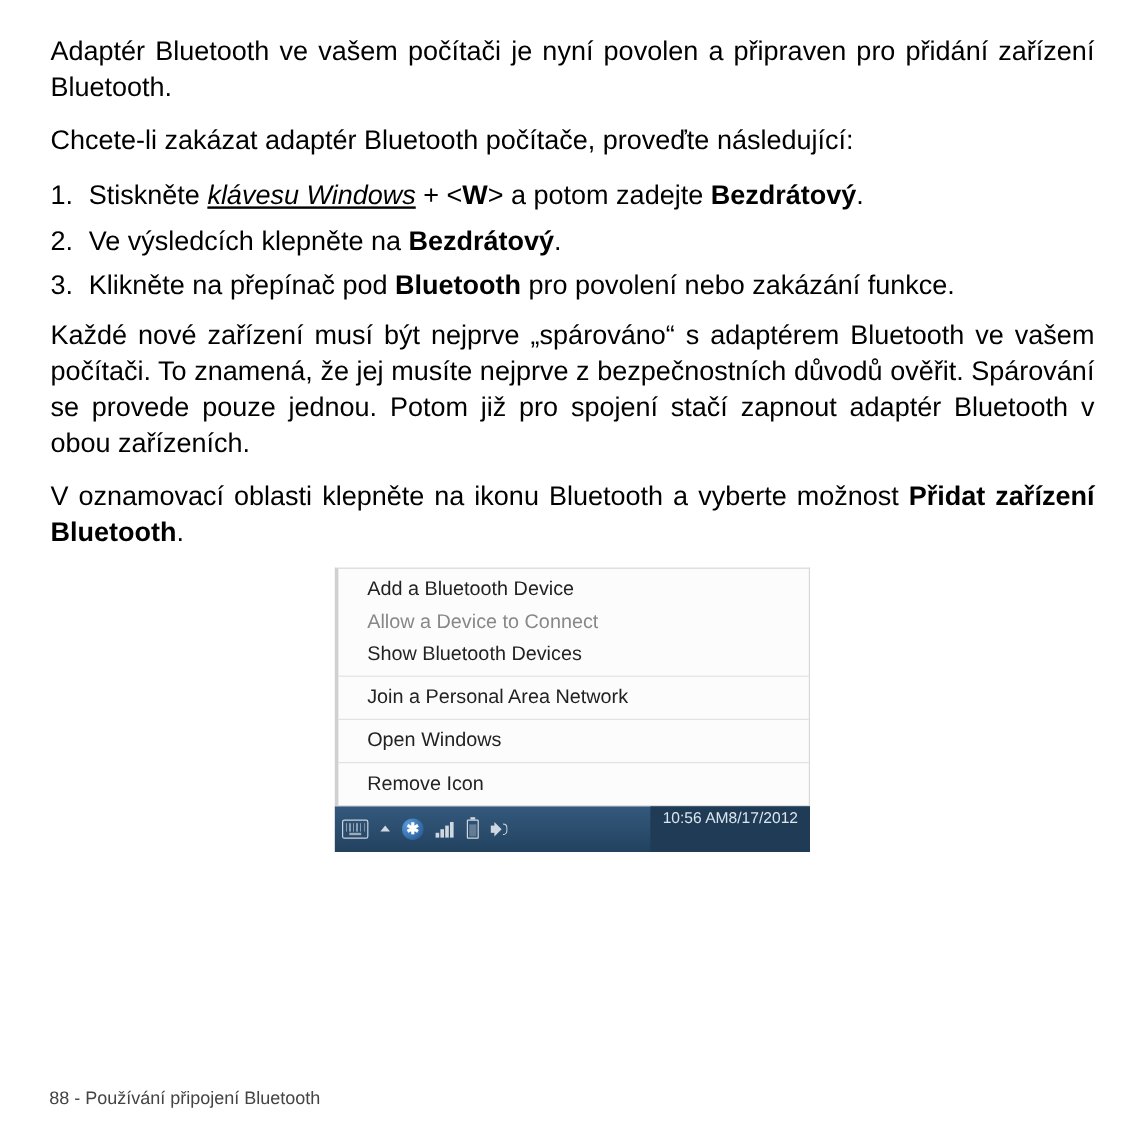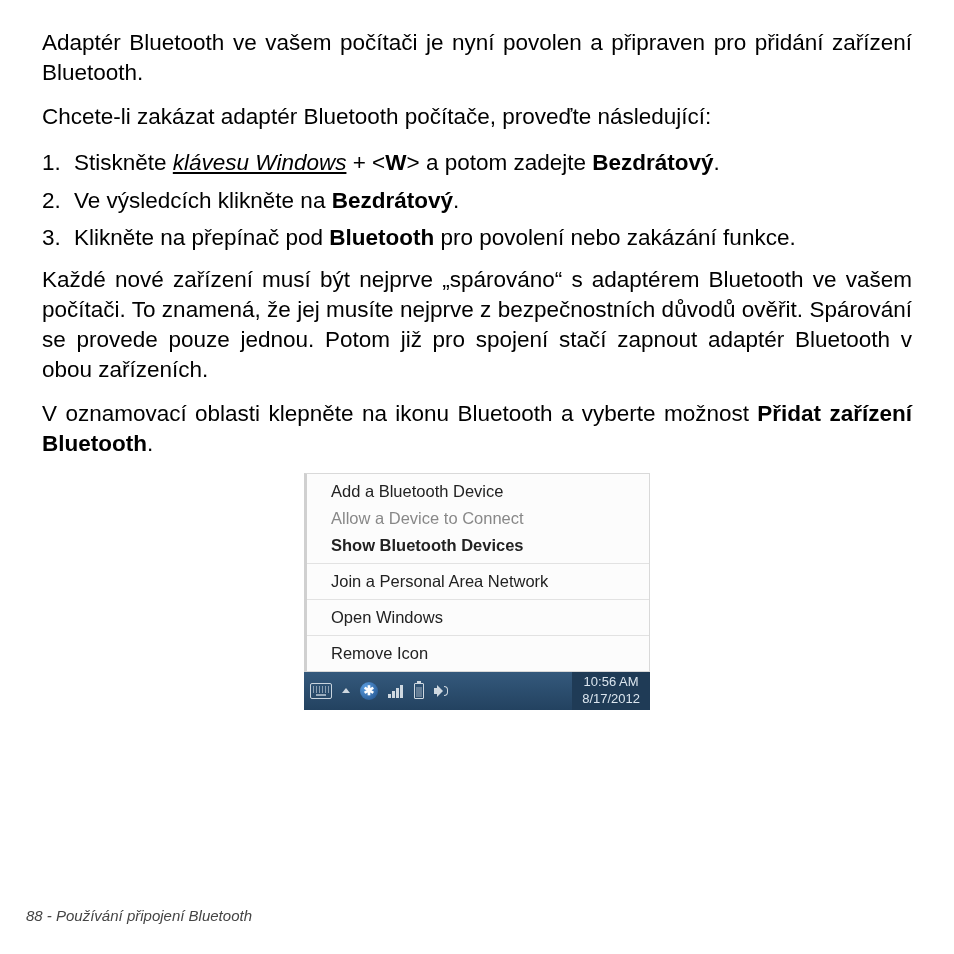--- a/index.html
+++ b/index.html
@@ -7,63 +7,63 @@
   .page { padding: 28px 42px 0 42px; position: relative; height: 100%; }
   .para { font-size: 22.5px; line-height: 1.33; text-align: justify; margin-bottom: 14px; }
   .para-tight { font-size: 22.5px; line-height: 1.33; margin-bottom: 14px; }
   ol { list-style: none; padding: 0; margin: 0 0 10px 0; }
   ol li { font-size: 22.5px; line-height: 1.5; padding-left: 32px; position: relative; text-align: justify; margin-bottom: 4px; }
   ol li .num { position: absolute; left: 0; top: 0; }
   .italic { font-style: italic; text-decoration: underline; }
   .bold { font-weight: bold; }
   h2 { font-size: 29px; font-weight: bold; text-decoration: underline; margin: 24px 0 14px 0; }
   .menu-wrap { text-align: center; margin-top: 12px; }
-  .menu { display: inline-block; width: 346px; text-align: left; vertical-align: top; }
+  .menu { display: inline-block; width: 396px; text-align: left; vertical-align: top; }
   .menu-body { border: 1px solid #d9d9d9; border-left: 3px solid #d0d0d0; background: #fcfcfc; font-size: 16.5px; font-family: 'Segoe UI', Arial, sans-serif; }
   .menu-group { padding: 4px 0; }
   .menu-item { padding: 4px 14px 4px 24px; color: #222; }
   .menu-item.disabled { color: #888; }
-  .menu-item.strong { font-weight: bold; }
+  .menu-item.strong { font-weight: normal; }
   .sep { height: 1px; background: #e2e2e2; margin: 0; }
   .taskbar { display: flex; align-items: center; background: #2a4d6e; background: linear-gradient(#34597c, #234260); height: 38px; font-family: 'Segoe UI', Arial, sans-serif; }
   .taskbar .tb-left { display: flex; align-items: center; gap: 10px; padding-left: 6px; color: #e8eef4; }
   .kb-icon { width: 22px; height: 16px; border: 1.5px solid #c9d4de; border-radius: 2px; position: relative; }
   .kb-icon::before { content: ""; position: absolute; left: 2px; right: 2px; top: 2px; bottom: 5px; background: repeating-linear-gradient(90deg, #c9d4de 0 1.2px, transparent 1.2px 3px); opacity: .6; }
   .kb-icon::after { content: ""; position: absolute; left: 5px; right: 5px; bottom: 2px; height: 2px; background: #c9d4de; opacity: .7; }
   .chev { width: 0; height: 0; border-left: 4px solid transparent; border-right: 4px solid transparent; border-bottom: 5px solid #cfd8e0; }
   .bt-circle { background: #2f6ab0; background: radial-gradient(circle at 30% 30%, #5a9de0, #1e4d86); border-radius: 50%; width: 18px; height: 18px; display: flex; align-items: center; justify-content: center; color: #fff; font-size: 13px; font-weight: bold; }
   .bars { width: 16px; height: 14px; display: flex; align-items: flex-end; gap: 1px; }
   .bars span { background: #cfd8e0; width: 3px; display: block; }
   .bars span:nth-child(1){height:4px} .bars span:nth-child(2){height:7px} .bars span:nth-child(3){height:10px} .bars span:nth-child(4){height:13px}
   .batt { width: 10px; height: 16px; border: 1.5px solid #cfd8e0; border-radius: 1px; position: relative; }
   .batt::before { content:""; position:absolute; top:-3px; left:2px; right:2px; height:2px; background:#cfd8e0; }
   .batt::after { content:""; position:absolute; left:1px; right:1px; bottom:1px; top:3px; background:#cfd8e0; opacity:.35; }
   .vol { position: relative; width: 14px; height: 14px; }
   .vol::before { content:""; position:absolute; left:0; top:4px; width:4px; height:6px; background:#cfd8e0; }
   .vol::after { content:""; position:absolute; left:3px; top:1px; width:0; height:0; border-top:6px solid transparent; border-bottom:6px solid transparent; border-left:6px solid #cfd8e0; }
   .vol .arc { position:absolute; left:10px; top:2px; width:4px; height:10px; border:1.5px solid #cfd8e0; border-left:none; border-top-right-radius:8px; border-bottom-right-radius:8px; }
-  .clock { margin-left: auto; background: #1f3b56; padding: 2px 10px; text-align: center; color: #dbe5ee; font-size: 13px; line-height: 1.25; height: 100%; display: flex; flex-direction: column; justify-content: center; }
-  .footer { position: absolute; bottom: 30px; left: 26px; font-size: 15px; font-style: italic; color: #444; }
+  .clock { margin-left: auto; background: #1f3b56; padding: 2px 10px; text-align: center; color: #dbe5ee; font-size: 13px; line-height: 1.25; height: 100%; display: flex; flex-direction: row; justify-content: center; }
+  .footer { position: absolute; bottom: 30px; left: 41px; font-size: 15px; color: #444; }
 </style>
 </head>
 <body>
 
 <div class="page">
 
   <p class="para">Adaptér Bluetooth ve vašem počítači je nyní povolen a připraven pro přidání zařízení Bluetooth.</p>
   <p class="para-tight">Chcete-li zakázat adaptér Bluetooth počítače, proveďte následující:</p>
 
   <ol>
     <li>
       <span class="num">1.</span>
       <span>Stiskněte </span><span class="italic">klávesu Windows</span><span> + &lt;</span><span class="bold">W</span><span>&gt; a potom zadejte </span><span class="bold">Bezdrátový</span><span>.</span>
     </li>
     <li>
       <span class="num">2.</span>
-      <span>Ve výsledcích klikněte na </span><span class="bold">Bezdrátový</span><span>.</span>
+      <span>Ve výsledcích klepněte na </span><span class="bold">Bezdrátový</span><span>.</span>
     </li>
     <li>
       <span class="num">3.</span>
       <span>Klikněte na přepínač pod </span><span class="bold">Bluetooth</span><span> pro povolení nebo zakázání funkce.</span>
     </li>
   </ol>
 
 
   <p class="para">Každé nové zařízení musí být nejprve „spárováno“ s adaptérem Bluetooth ve vašem počítači. To znamená, že jej musíte nejprve z bezpečnostních důvodů ověřit. Spárování se provede pouze jednou. Potom již pro spojení stačí zapnout adaptér Bluetooth v obou zařízeních.</p>
 

